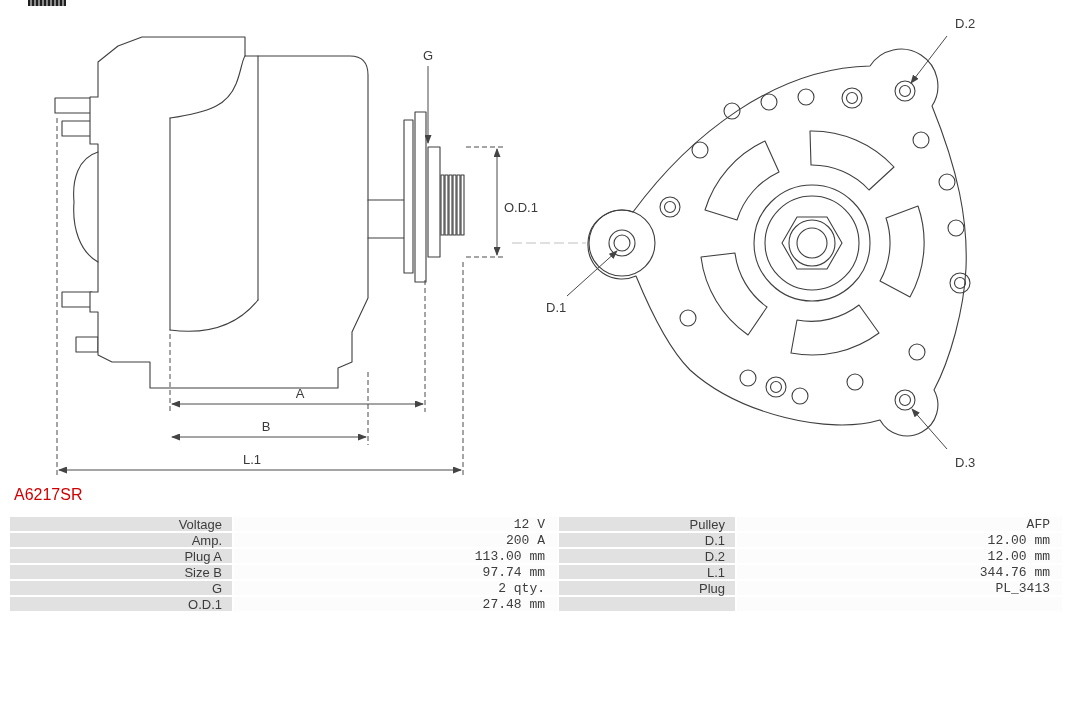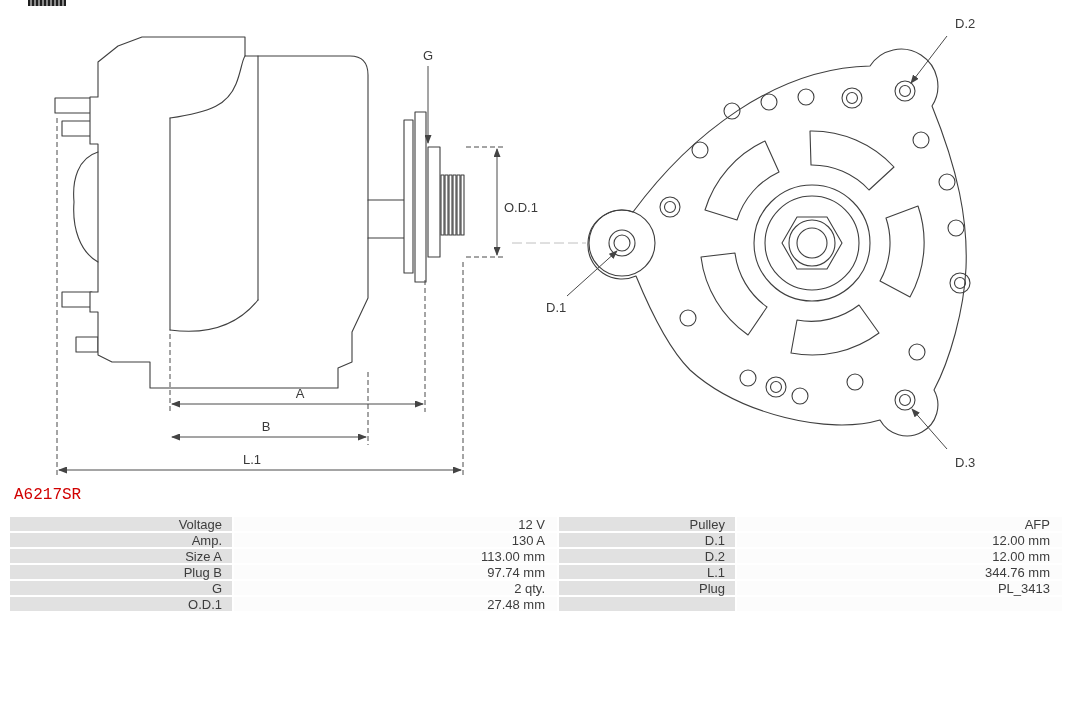--- a/index.html
+++ b/index.html
@@ -1,27 +1,27 @@
 <!DOCTYPE html>
 <html><head>
 <meta charset="utf-8">
 <style>
   html,body{margin:0;padding:0;background:#fff;}
   .stage{position:relative;width:1080px;height:720px;background:#fff;overflow:hidden;
          font-family:"Liberation Sans",sans-serif;}
   .corner-mark{position:absolute;left:28px;top:0;width:38px;height:6px;
     background:repeating-linear-gradient(90deg,#1f1f1f 0 2px,#8a8a8a 2px 4px);}
   .diagram-svg{position:absolute;left:0;top:0;}
-  .part-number{position:absolute;left:14px;top:486px;font-size:16px;color:#d10000;font-family:Liberation Mono, monospace;}
+  .part-number{position:absolute;left:14px;top:486px;font-size:16px;color:#d10000;}
   .spec-table{position:absolute;left:10px;top:517px;display:grid;
     grid-template-columns:222px 323px 176px 325px;gap:2px;font-size:13px;color:#3d3d3d;}
   .spec-row{display:contents;}
   .cell{height:14px;display:flex;align-items:center;justify-content:flex-end;box-sizing:border-box;}
   .cell.label{background:#e1e1e1;padding-right:10px;}
-  .cell.value{background:#fcfcfc;padding-right:12px;}
+  .cell.value{background:#fcfcfc;padding-right:12px;font-family:Liberation Mono, monospace;}
   
   .ln{fill:none;stroke:#3f3f3f;stroke-width:1.1;stroke-linejoin:round;stroke-linecap:round;}
   .solid{fill:#ffffff;stroke:#3f3f3f;stroke-width:1.1;stroke-linejoin:round;}
   .dim{stroke:#4a4a4a;stroke-width:1;fill:none;}
   .dash{stroke-dasharray:5 3;}
   .center{stroke:#c0c0c0;stroke-width:1;stroke-dasharray:10 4;}
   .dimtext{font-size:13px;fill:#3a3a3a;font-family:"Liberation Sans",sans-serif;}
 </style>
 </head>
 <body>
@@ -180,34 +180,34 @@
 
     <div class="spec-row">
       <div class="cell label">Voltage</div>
       <div class="cell value">12 V</div>
       <div class="cell label">Pulley</div>
       <div class="cell value">AFP</div>
     </div>
 
     <div class="spec-row">
       <div class="cell label">Amp.</div>
-      <div class="cell value">130 A</div>
+      <div class="cell value">200 A</div>
       <div class="cell label">D.1</div>
       <div class="cell value">12.00 mm</div>
     </div>
 
     <div class="spec-row">
-      <div class="cell label">Size A</div>
+      <div class="cell label">Plug A</div>
       <div class="cell value">113.00 mm</div>
       <div class="cell label">D.2</div>
       <div class="cell value">12.00 mm</div>
     </div>
 
     <div class="spec-row">
-      <div class="cell label">Plug B</div>
+      <div class="cell label">Size B</div>
       <div class="cell value">97.74 mm</div>
       <div class="cell label">L.1</div>
       <div class="cell value">344.76 mm</div>
     </div>
 
     <div class="spec-row">
       <div class="cell label">G</div>
       <div class="cell value">2 qty.</div>
       <div class="cell label">Plug</div>
       <div class="cell value">PL_3413</div>

